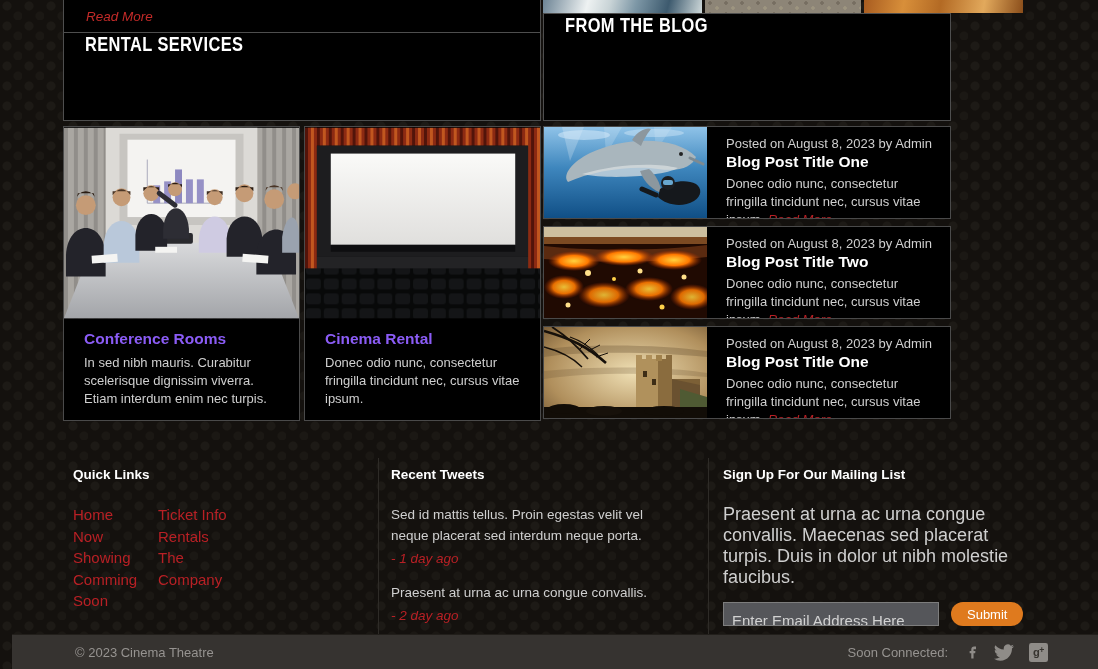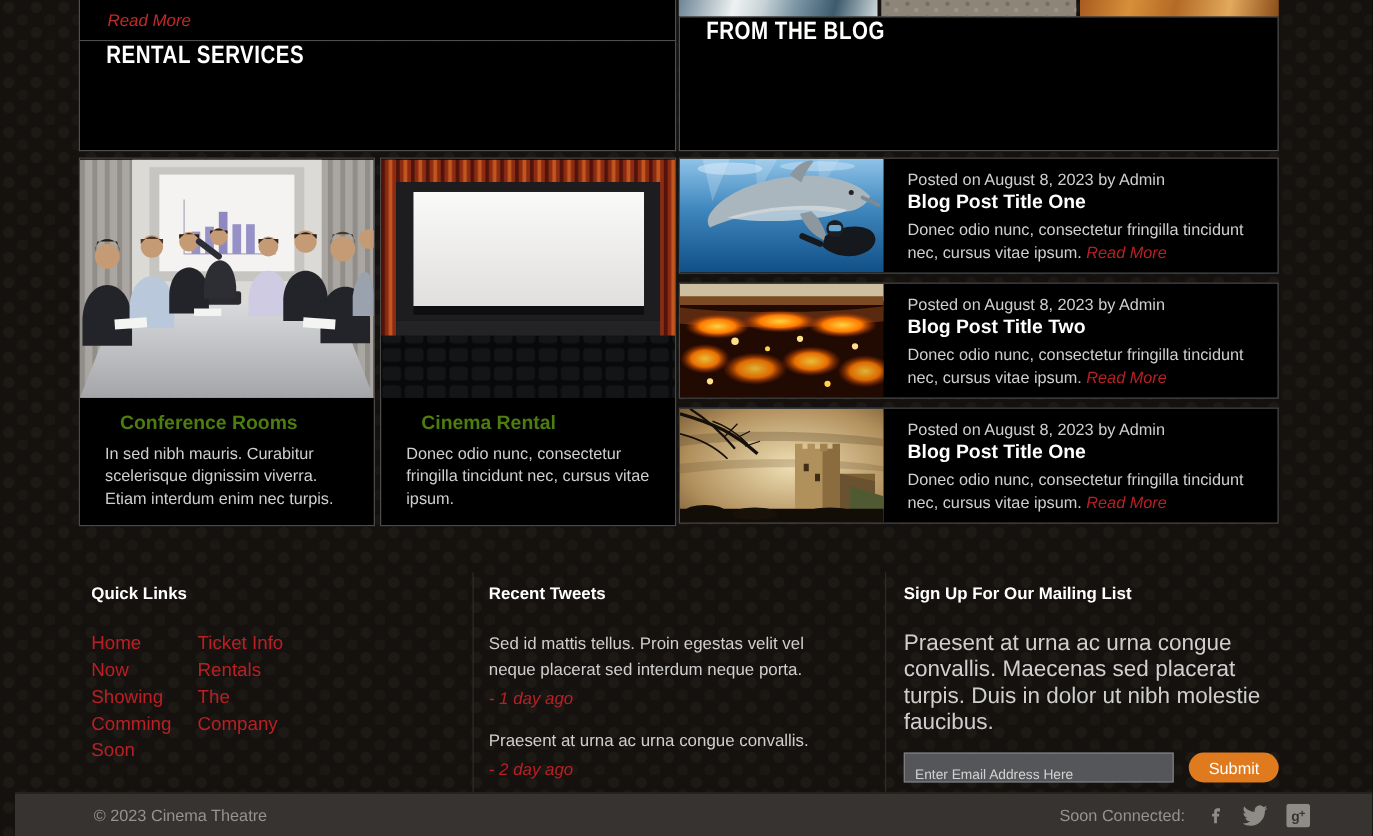--- a/index.html
+++ b/index.html
@@ -7,39 +7,39 @@
   #stage{position:relative;width:1098px;height:669px;overflow:hidden;
     background-color:#14110e;
     background-image:
       radial-gradient(circle at 7px 6px, #1d1a16 4px, transparent 5px),
       radial-gradient(circle at 18px 16px, #1b1814 4px, transparent 5px);
     background-size:22px 20px;}
   a{text-decoration:none;}
 
   
   .col-left{position:absolute;left:63px;top:0;width:478px;}
-  .col-right{position:absolute;left:543px;top:0;width:480px;}
+  .col-right{position:absolute;left:543px;top:0;width:408px;}
 
   .readmore-box{height:33px;background:#000;border:1px solid #4e4e4e;border-top:none;
     box-sizing:border-box;display:flex;align-items:center;padding-left:22px;}
   .readmore-box a{font-size:13.5px;font-style:italic;color:#c22a28;}
 
   .section-head{background:#000;border:1px solid #4e4e4e;border-top:none;box-sizing:border-box;
     display:flex;align-items:flex-start;padding:0 0 22px 21px;}
   .section-head.left{height:88px;}
   .section-head.right{height:108px;border-top:1px solid #4e4e4e;}
   .section-head h2{margin:0;color:#fff;font-size:20px;font-weight:bold;letter-spacing:.5px;
     transform:scaleX(.82);transform-origin:left bottom;white-space:nowrap;}
 
   
   .cards{display:flex;gap:4px;margin-top:5px;}
   .card{width:237px;background:#000;border:1px solid #4a4a4a;box-sizing:border-box;}
   .card svg{display:block;width:235px;height:192px;}
   .cap{padding:11px 12px 12px 20px;min-height:96px;box-sizing:border-box;}
-  .cap h3{margin:0 12px 6px;font-size:15.5px;color:#4d7c0f;}
+  .cap h3{margin:0 0 6px;font-size:15.5px;color:#8b5cf6;}
   .cap p{margin:0;font-size:13px;color:#cfcfcf;line-height:18px;}
 
   
   .strip-row{display:flex;gap:3px;height:13px;}
   .strip{height:13px;flex:none;}
   .strip.s1{width:159px;background:linear-gradient(105deg,#6d8495 0%,#eef2f2 28%,#c8d3d6 42%,#7d97a6 58%,#3d5a6e 78%,#cfd9da 100%);}
   .strip.s2{width:156px;background-color:#8d8577;background-image:
       radial-gradient(circle at 5px 3px,#766e61 1.5px,transparent 2px),
       radial-gradient(circle at 12px 8px,#9d9580 1.5px,transparent 2px);background-size:16px 11px;}
   .strip.s3{width:159px;background:linear-gradient(100deg,#a85c20 0%,#d88f3a 25%,#b36a24 48%,#e2a95c 75%,#8a4d1a 100%);}
@@ -66,21 +66,21 @@
   .qcol.c1{width:85px;}
   .qcol.c2{width:90px;}
   .qcol.c3{width:80px;}
   .qcol li{line-height:21.5px;}
   .qcol a{color:#b82025;font-size:15px;}
   .tweet{font-size:13.5px;line-height:21px;color:#cfcfcf;margin:0 0 5px;max-width:292px;}
   .time{color:#b82025;font-style:italic;font-size:13.5px;margin:0 0 16px;}
   .mailbody{font-size:18px;line-height:21px;color:#cfcfcf;margin:0;max-width:301px;}
   .mailrow{display:flex;align-items:center;gap:12px;margin-top:14px;}
   .email-input{width:218px;height:24px;background:#55565a;border:1px solid #7d7d7d;
-    color:#e2e2e2;font-size:11px;padding:12px 6px 0 8px;box-sizing:border-box;
+    color:#e2e2e2;font-size:15px;padding:12px 6px 0 8px;box-sizing:border-box;
     font-family:"Liberation Sans",sans-serif;}
   .email-input::placeholder{color:#d2d2d2;}
   .submit-btn{width:72px;height:24px;border-radius:12px;background:#df7a1e;color:#fff;
     border:none;font-size:13px;font-family:"Liberation Sans",sans-serif;cursor:pointer;}
 
   
   .bottombar{position:absolute;left:12px;top:634px;width:1098px;height:35px;background:#363330;
     display:flex;align-items:center;border-top:1px solid #221f1b;box-sizing:border-box;}
   .copy{margin-left:63px;color:#969390;font-size:13px;}
   .social{margin-left:auto;margin-right:62px;display:flex;align-items:center;gap:15px;}

